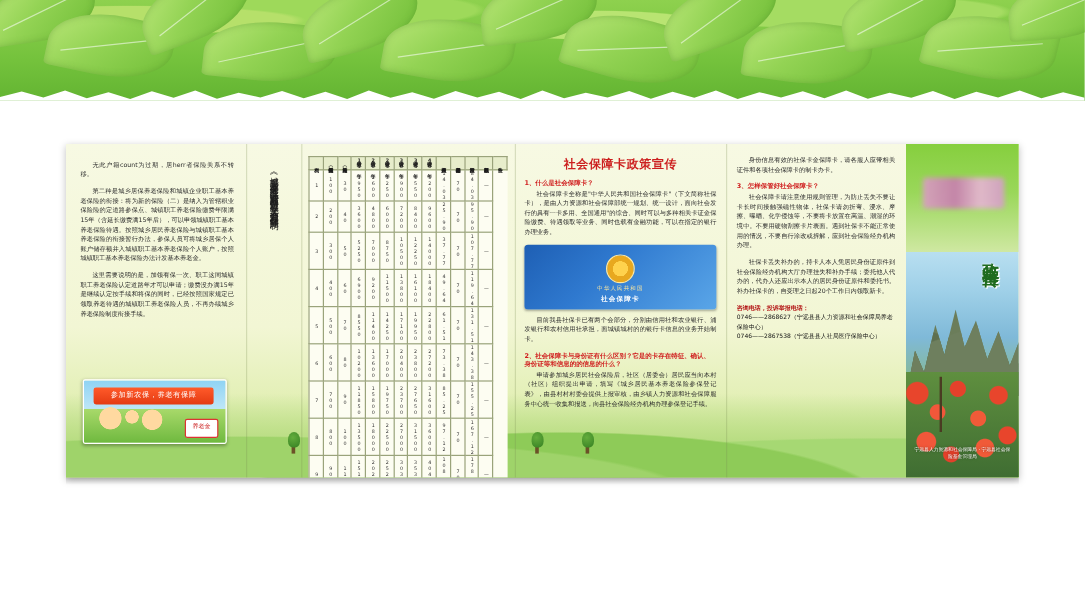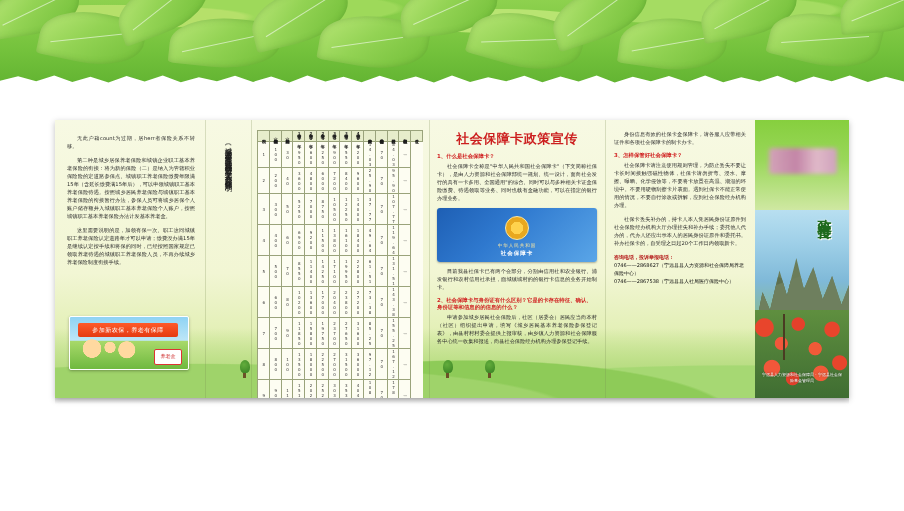--- a/index.html
+++ b/index.html
@@ -124,21 +124,21 @@
     border:.5px solid #9aa37b;font-size:4px;color:#333;
     text-align:center;vertical-align:middle;padding:0;
     writing-mode:vertical-rl;text-orientation:upright;
     line-height:6px;
   }
   .tbl td.hdr{background:#e7edcb;font-weight:bold;color:#1b1b1b;}
 
   
   #col4{left:374px;width:176px;padding:10px 8px 0 8px;box-sizing:border-box;}
   .art-title{
-    font-size:13px;color:#cc1f1f;text-align:center;font-weight:bold;
+    font-size:10px;color:#cc1f1f;text-align:center;font-weight:bold;
     margin:0 0 5px 0;letter-spacing:.5px;
   }
   .sec-h{
     font-size:5.4px;color:#d01f1f;font-weight:bold;margin:4px 0 2px 0;
   }
   .card-img{
     width:100%;height:54px;margin:5px 0;
     background:linear-gradient(135deg,#1e5fb4 0%,#2f79cf 40%,#5aa6e8 100%);
     border-radius:3px;position:relative;box-shadow:0 1px 2px rgba(0,0,0,.3);
   }

